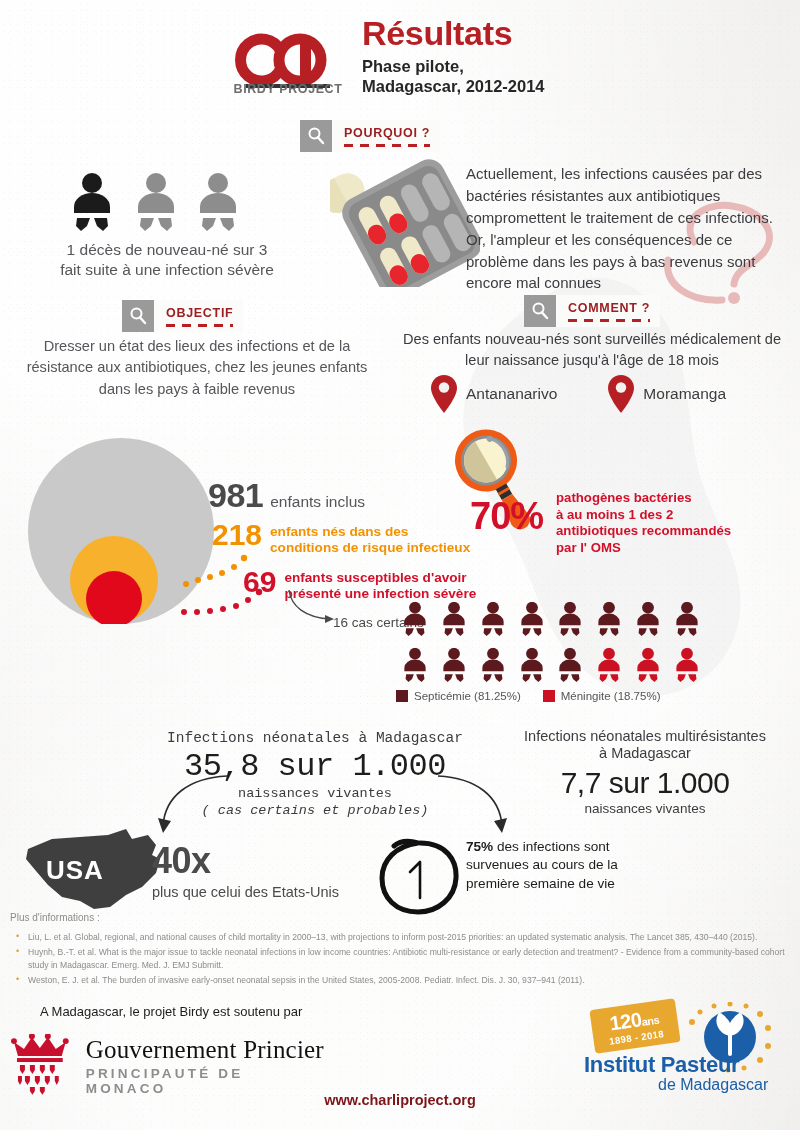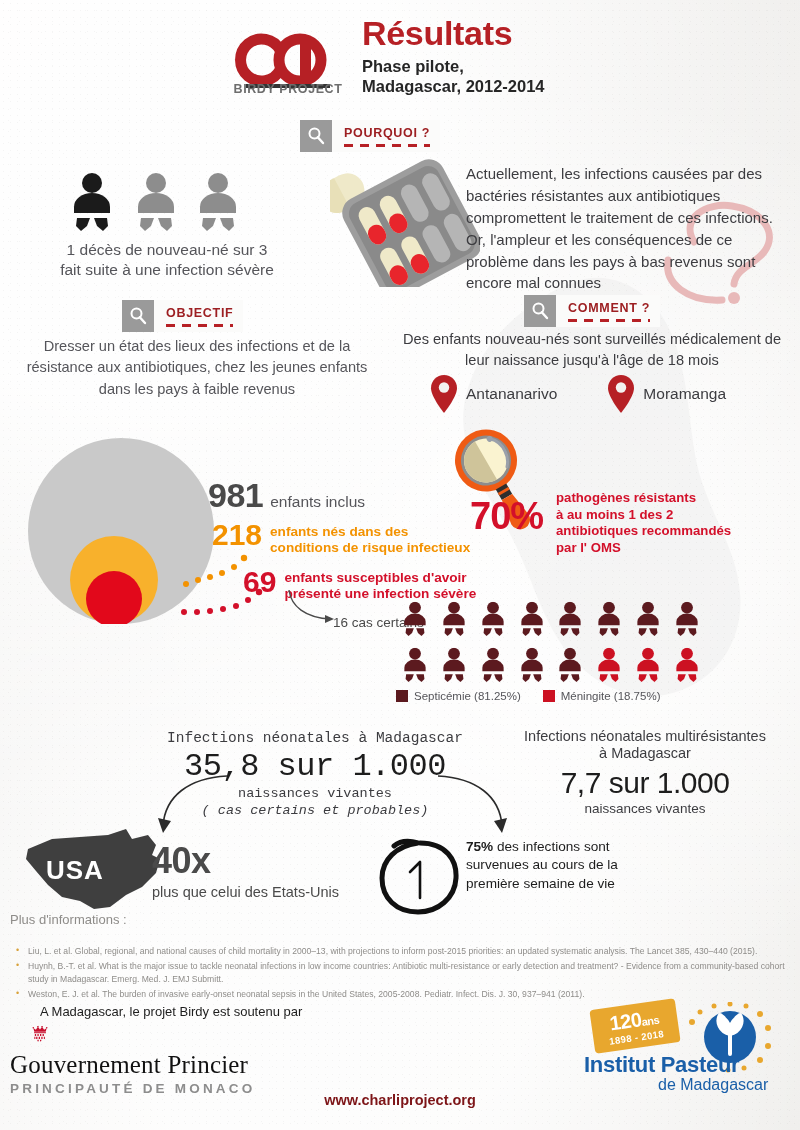--- a/index.html
+++ b/index.html
@@ -120,28 +120,28 @@
   #usa-map { left:22px; top:825px; width:150px; height:88px; }
   #usa-word { left:46px; top:855px; font-size:26px; font-weight:700; color:#ffffff; letter-spacing:1px;}
   #mult-40 { left:152px; top:840px; font-size:36px; font-weight:700; color:#4a4a4a; letter-spacing:-.5px;}
   #mult-lbl { left:152px; top:884px; font-size:14.5px; color:#4a4a4a;}
 
   #week-circle { left:378px; top:838px; width:82px; height:78px; }
   #week-txt { left:466px; top:838px; width:220px; font-size:13.6px; line-height:1.35; color:#1d1d1d; }
 
   
   #refs { left:10px; top:912px; width:782px; }
-  #refs .hdr { font-size:13px; color:#8e8c89; margin-bottom:18px;}
+  #refs .hdr { font-size:10px; color:#8e8c89; margin-bottom:8px;}
   #refs ul { list-style:none; }
   #refs li { position:relative; padding-left:18px; font-size:8.6px; color:#8e8c89; line-height:1.45; margin-bottom:3px;}
   #refs li:before { content:"•"; position:absolute; left:6px; top:-1px; color:#d8a23a; font-size:9px;}
 
   
   #support-txt { left:40px; top:1004px; font-size:13px; color:#1d1d1d; }
-  #monaco { left:10px; top:1026px; width:320px; height:70px; display:flex; align-items:flex-start; gap:10px;flex-direction:column;}
+  #monaco { left:10px; top:1026px; width:320px; height:70px; display:flex; align-items:flex-end; gap:16px;}
   #monaco .crest { width:60px; height:62px; }
   #monaco .txt1 { font-family:"Liberation Serif", serif; font-size:25px; color:#111; line-height:1; letter-spacing:.2px;}
   #monaco .txt2 { font-size:13.5px; color:#8d8d8d; letter-spacing:3.2px; margin-top:4px; font-weight:600;}
 
   #pasteur { left:578px; top:1000px; width:214px; height:100px; }
   #pasteur .badge {
     position:absolute; left:14px; top:4px; width:86px; height:44px; background:#e8a72e;
     transform:rotate(-8deg); border-radius:4px; color:#fff;
     display:flex; flex-direction:column; align-items:center; justify-content:center;
   }
@@ -351,21 +351,21 @@
       <path d="M48 14 a22 22 0 0 0 -22 22 a22 22 0 0 0 22 22 z" fill="#cfc49a"></path>
       <path d="M62 19 a22 22 0 0 1 7 19 a22 22 0 0 1 -6 14" fill="none" stroke="#9aa0aa" stroke-width="3" stroke-linecap="round"></path>
       <circle cx="62" cy="19" r="3" fill="#9aa0aa"></circle>
       <rect x="42" y="66" width="12" height="12" fill="#2e2e2e"></rect>
       <rect x="42" y="70" width="12" height="3" fill="#ef5b14"></rect>
       <path d="M42 78 l12 0 l4 26 a6 6 0 0 1 -20 0 z" fill="#ef5b14"></path>
     </g>
   </svg>
   <div id="pct70" class="abs">70%</div>
   <div id="pct70-lbl" class="abs">
-    <div>pathogènes résistants</div>
+    <div>pathogènes bactéries</div>
     <div>à au moins 1 des 2</div>
     <div>antibiotiques recommandés</div>
     <div>par l' OMS</div>
   </div>
 
   <div id="baby-grid" class="abs">
     <div class="brow">
       <div class="bcell">
           <svg width="26" height="40" viewBox="0 0 44 62" fill="#5c1a1f">
             <use href="#baby" x="0" y="0" width="44" height="62"></use>

